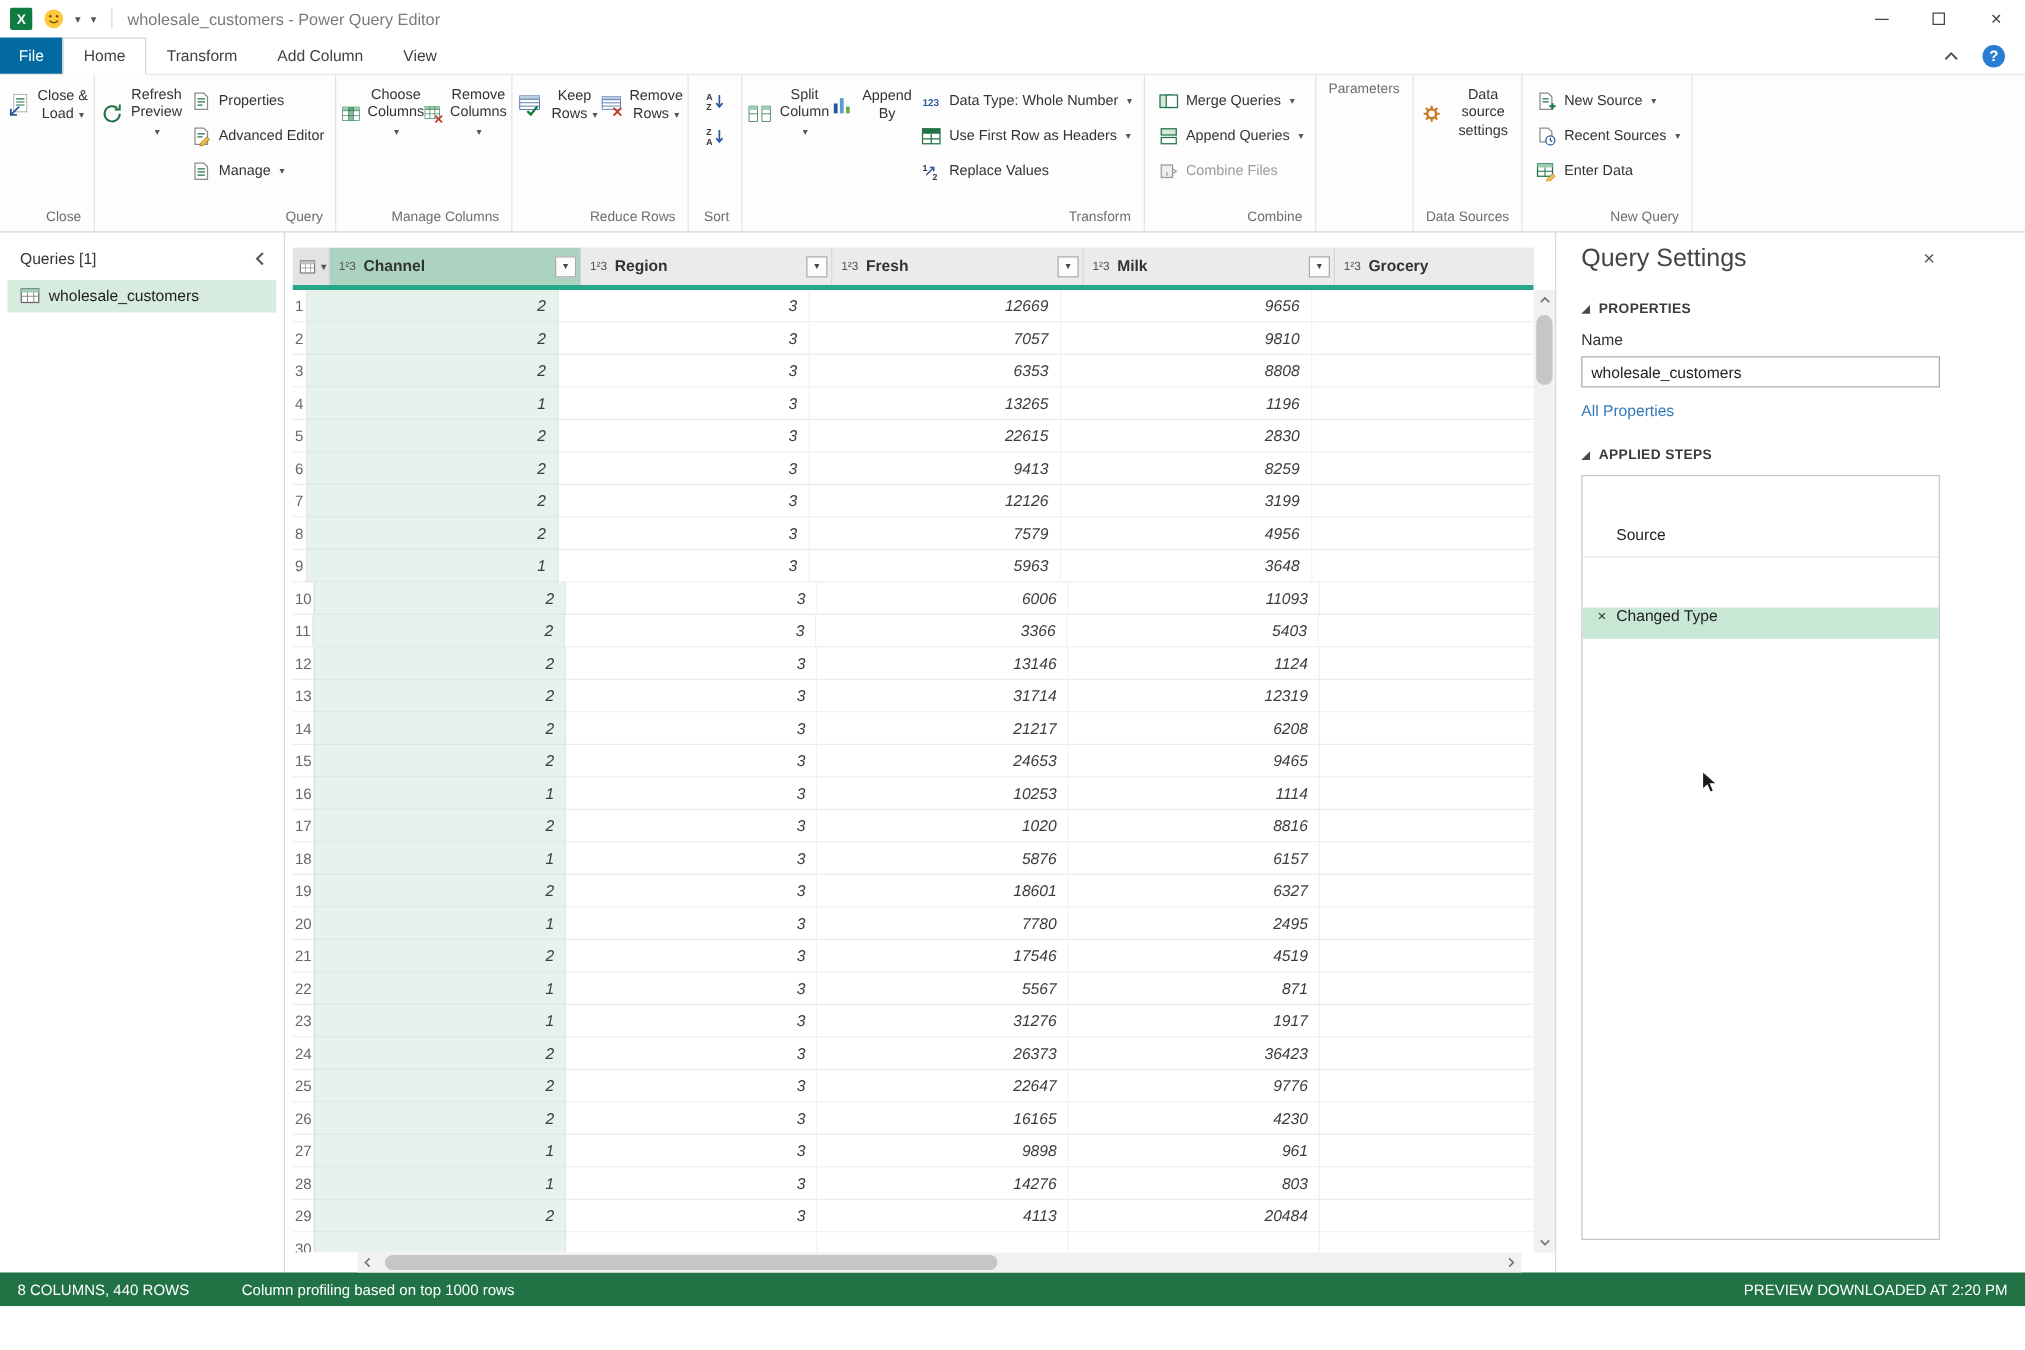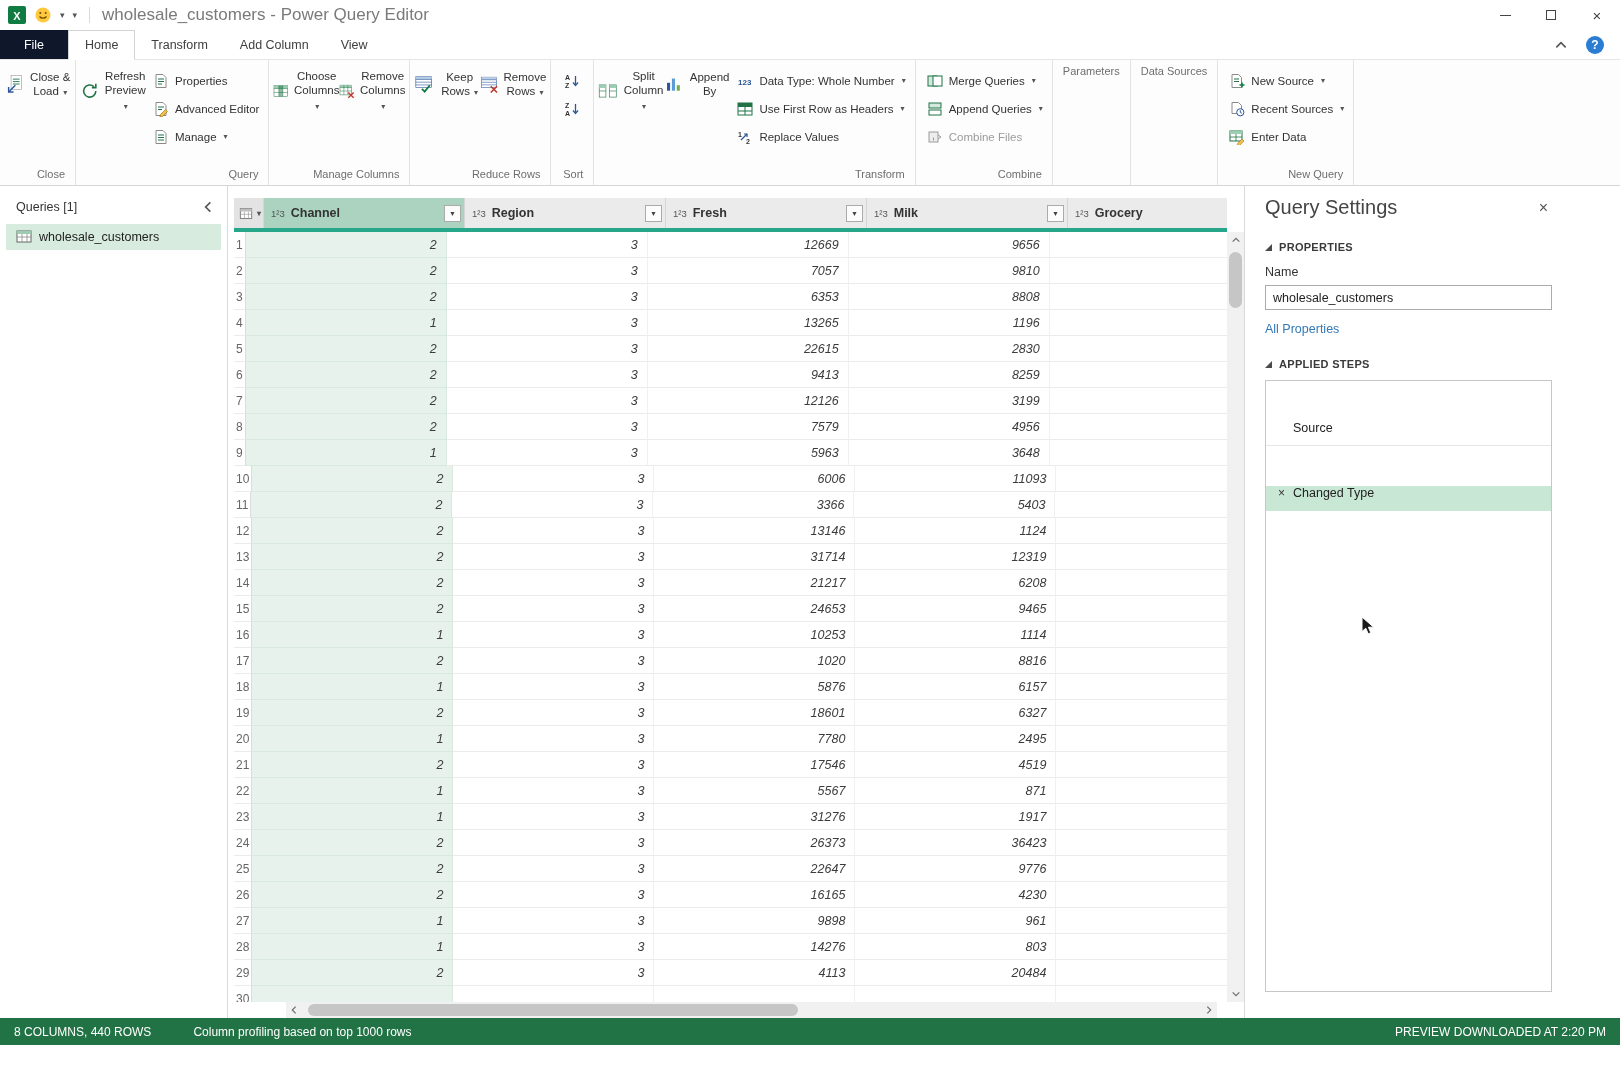--- a/index.html
+++ b/index.html
@@ -7,30 +7,30 @@
   body { font-family:"Liberation Sans", sans-serif; font-size:12px; color:#333; background:#fff; }
   .app { width:1620px; height:1080px; display:flex; flex-direction:column; position:relative; background:#fff; }
 
   
   .titlebar { height:30px; flex:0 0 30px; display:flex; align-items:center; background:#fff; }
   .tb-left { display:flex; align-items:center; gap:8px; padding-left:8px; }
   .tb-ic { width:18px; height:18px; display:inline-flex; }
   .tb-ic svg { width:100%; height:100%; }
   .tb-caret { font-size:9px; color:#555; }
   .tb-sep { width:1px; height:16px; background:#D9D9D9; margin:0 4px; }
-  .tb-title { color:#7A7A7A; font-size:17px; }
+  .tb-title { color:#7A7A7A; font-size:13px; }
   .tb-right { margin-left:auto; display:flex; height:30px; }
   .wc { width:46px; height:30px; display:flex; align-items:center; justify-content:center; color:#444; font-size:15px; }
   .min-g { width:11px; height:1px; background:#444; display:block; }
   .max-g { width:10px; height:10px; border:1px solid #444; display:block; }
 
   
   .tabsrow { height:30px; flex:0 0 30px; display:flex; align-items:stretch; background:#fff; border-bottom:1px solid #E6E6E6; }
   .tab { display:flex; align-items:center; justify-content:center; padding:0 16px; font-size:12.5px; color:#404040; cursor:default; }
-  .tab.filetab { background:#0f172a; color:#fff; width:68px; padding:0; }
+  .tab.filetab { background:#0369a1; color:#fff; width:50px; padding:0; }
   .tab.active { background:#fff; border:1px solid #D4D4D4; border-bottom:1px solid #fff; margin-bottom:-1px; }
   .tabs-right { margin-left:auto; display:flex; align-items:center; gap:18px; padding-right:16px; }
   .chev-ic { width:14px; height:14px; display:inline-flex; }
   .help { width:18px; height:18px; border-radius:50%; background:#2B7CD3; color:#fff; font-size:12px; font-weight:bold; display:flex; align-items:center; justify-content:center; }
 
   
   .ribbon { height:126px; flex:0 0 126px; background:#FDFDFD; border-bottom:1px solid #D5D5D5; display:flex; align-items:stretch; padding-left:1px; }
   .rgroup { display:flex; flex-direction:column; border-right:1px solid #E3E3E3; padding:2px 4px 0 4px; }
   .rcontent { flex:1; display:flex; align-items:flex-start; }
   .glabel { height:20px; line-height:18px; text-align:right; color:#6E6E6E; font-size:11px; white-space:nowrap; padding:0 6px; }
@@ -409,20 +409,31 @@
         </div>
       </div>
       <div class="glabel">Combine</div>
     </div>
 
     <div class="rgroup">
       <div class="glabel">Parameters</div>
     </div>
 
     <div class="rgroup">
+      <div class="rcontent">
+        <div class="btn-lg" style="width:78px;">
+          <span class="ic30">
+            <svg viewBox="0 0 32 32">
+                <circle cx="16" cy="16" r="5.5" fill="none" stroke="#C77B22" stroke-width="3"></circle>
+                <path d="M16 6v4.2M16 21.8V26M6 16h4.2M21.8 16H26M9 9l3 3M20 20l3 3M23 9l-3 3M12 20l-3 3" stroke="#C77B22" stroke-width="2.6"></path>
+              </svg>
+          </span>
+          <span class="biglbl" style="width:76px;"><span>Data source settings</span></span>
+        </div>
+      </div>
       <div class="glabel">Data Sources</div>
     </div>
 
     <div class="rgroup">
       <div class="rcontent">
         <div class="smallcol">
           <div class="btn-sm">
             <span class="ic16">
               <svg viewBox="0 0 16 16">
                   <path d="M3 1.5h6.5l3 3v10H3z" fill="#fff" stroke="#8A8A8A"></path>

